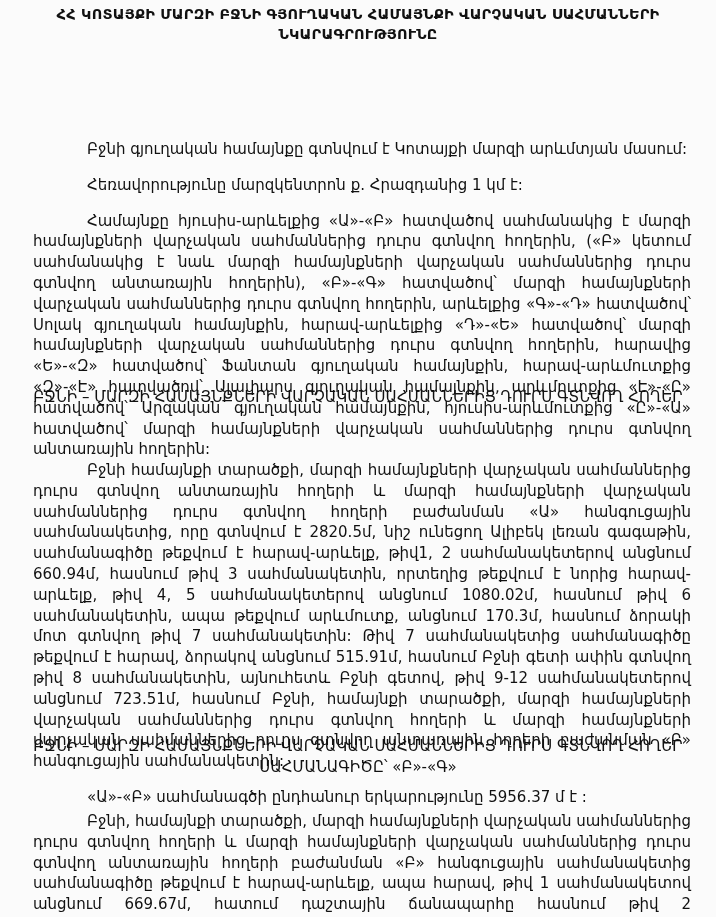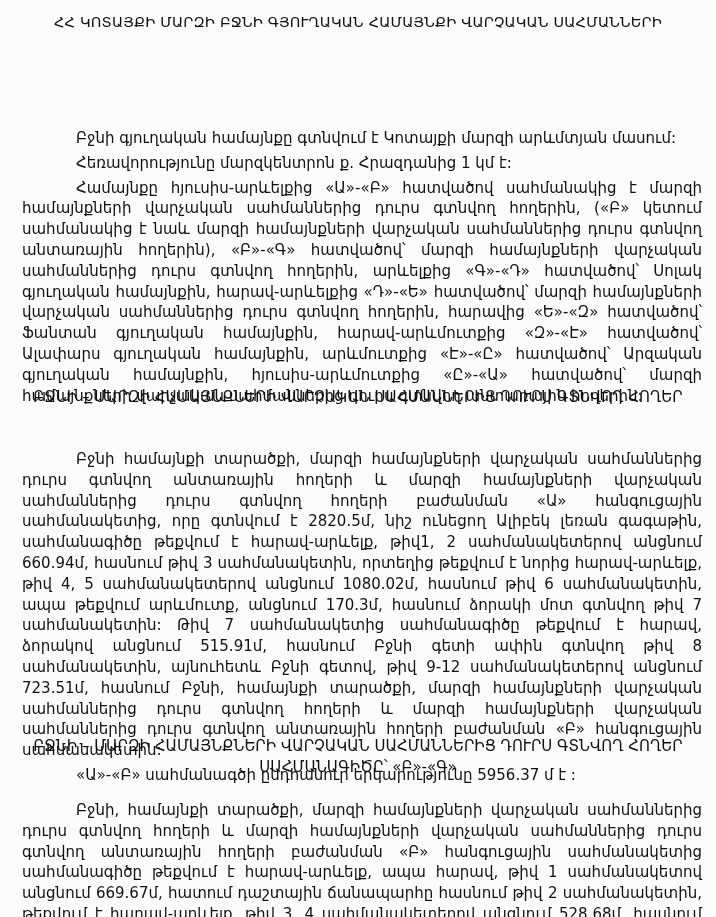--- a/index.html
+++ b/index.html
@@ -11,34 +11,35 @@
   .page { position: relative; width: 716px; height: 917px; }
   .title {
     position: absolute; left: 0; width: 716px; text-align: center;
     font-size: 14.5px; line-height: 20px; letter-spacing: 0.2px;
     text-transform: uppercase;
   }
   .para {
     position: absolute; left: 18px; width: 688px;
     font-size: 15px; line-height: 20.8px; text-align: justify;
   }
-  .para p { margin: 4px; text-indent: 54px; text-align: justify; }
+  .para p { margin: 15px; text-indent: 54px; text-align: justify; }
   .heading {
     position: absolute; left: 0; width: 716px; text-align: center;
     font-size: 15px; line-height: 21px;
   }
   .heading span { display: block; }
 </style>
 </head>
 <body>
 
 <div class="page">
 
-  <div class="title" style="top:12px;">
+  <div class="title" style="top:4px;font-weight:bold;">
     <span style="display:block">ՀՀ ԿՈՏԱՅՔԻ ՄԱՐԶԻ ԲՋՆԻ ԳՅՈՒՂԱԿԱՆ ՀԱՄԱՅՆՔԻ ՎԱՐՉԱԿԱՆ ՍԱՀՄԱՆՆԵՐԻ</span>
+    <span style="display:block">ՆԿԱՐԱԳՐՈՒԹՅՈՒՆԸ</span>
   </div>
 
   <div class="para" style="top:124px;">
     <p>Բջնի գյուղական համայնքը գտնվում է Կոտայքի մարզի արևմտյան մասում:</p>
     <p>Հեռավորությունը մարզկենտրոն ք. Հրազդանից 1 կմ է:</p>
     <p>Համայնքը հյուսիս-արևելքից «Ա»-«Բ» հատվածով սահմանակից է մարզի համայնքների վարչական սահմաններից դուրս գտնվող հողերին, («Բ» կետում սահմանակից է նաև մարզի համայնքների վարչական սահմաններից դուրս գտնվող անտառային հողերին), «Բ»-«Գ» հատվածով՝ մարզի համայնքների վարչական սահմաններից դուրս գտնվող հողերին, արևելքից «Գ»-«Դ» հատվածով՝ Սոլակ գյուղական համայնքին, հարավ-արևելքից «Դ»-«Ե» հատվածով՝ մարզի համայնքների վարչական սահմաններից դուրս գտնվող հողերին, հարավից «Ե»-«Զ» հատվածով՝ Ֆանտան գյուղական համայնքին, հարավ-արևմուտքից «Զ»-«Է» հատվածով՝ Ալափարս գյուղական համայնքին, արևմուտքից «Է»-«Ը» հատվածով՝ Արզական գյուղական համայնքին, հյուսիս-արևմուտքից «Ը»-«Ա» հատվածով՝ մարզի համայնքների վարչական սահմաններից դուրս գտնվող անտառային հողերին:</p>
   </div>
 
   <div class="heading" style="top:387px;">
     <span>ԲՋՆԻ – ՄԱՐԶԻ ՀԱՄԱՅՆՔՆԵՐԻ ՎԱՐՉԱԿԱՆ ՍԱՀՄԱՆՆԵՐԻՑ ԴՈՒՐՍ ԳՏՆՎՈՂ ՀՈՂԵՐ</span>

